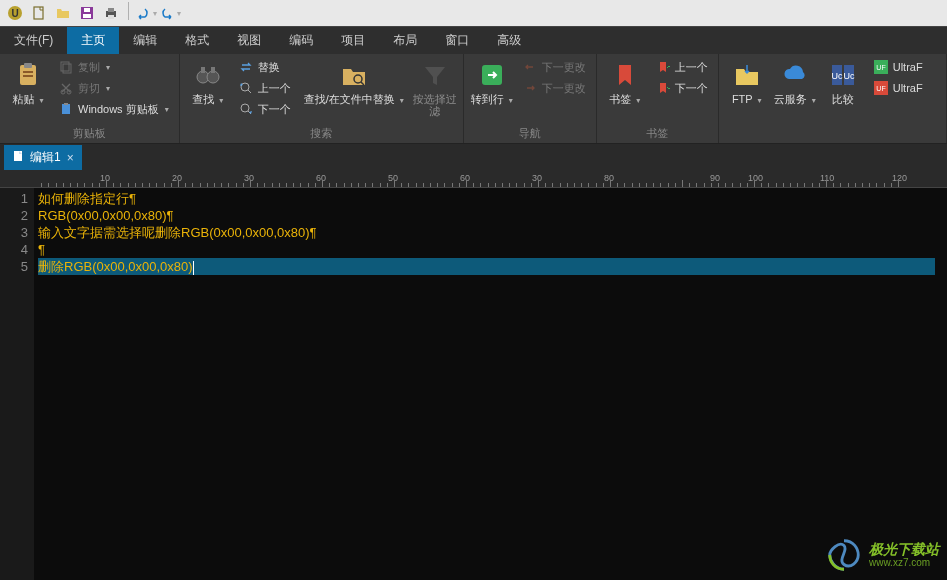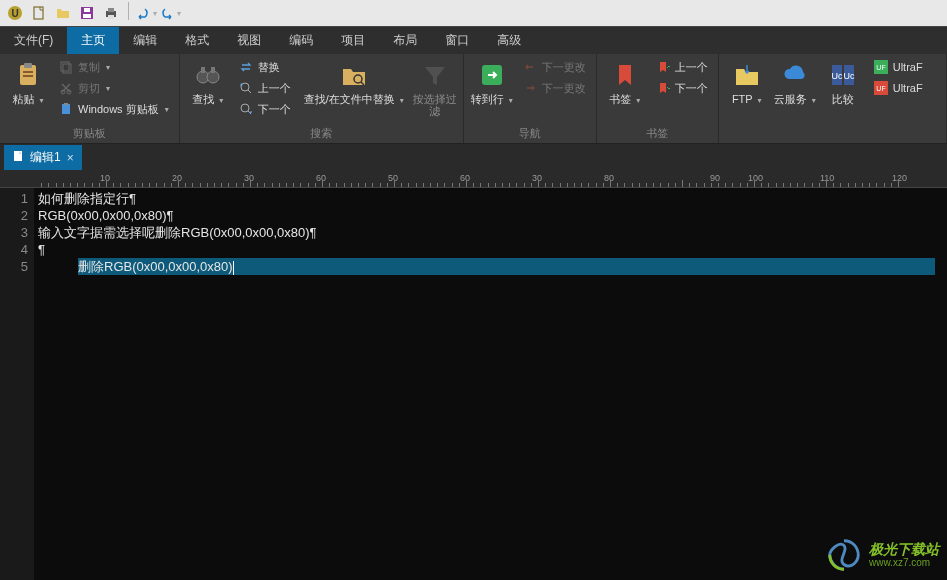--- a/index.html
+++ b/index.html
@@ -43,23 +43,23 @@
 .ruler-wrap { display: flex; background: #2a2a2a; height: 18px; border-bottom: 1px solid #444; }
 .ruler-gutter { width: 34px; }
 .ruler { flex: 1; position: relative; font-size: 9px; color: #999; overflow: hidden; }
 .ruler .tick { position: absolute; top: 3px; }
 .ruler .tick-line { position: absolute; bottom: 0; width: 1px; height: 4px; background: #777; }
 
 
 .editor { display: flex; background: #0c0c0c; height: calc(580px - 26px - 28px - 90px - 26px - 18px); font-family: Consolas, "Courier New", monospace; font-size: 13px; overflow: hidden; }
 .gutter { width: 34px; background: #1a1a1a; color: #888; text-align: right; padding: 2px 6px 0 0; }
 .gutter div { height: 17px; line-height: 17px; }
-.code { flex: 1; color: #e5e5e5; padding: 2px 12px 0 4px; position: relative; }
+.code { flex: 1; color: #eab308; padding: 2px 12px 0 4px; position: relative; }
 .code .line { height: 17px; line-height: 17px; white-space: pre; }
-.code .line.sel { background: #0d5a7a; margin-left: 40px; }
+.code .line.sel { background: #0d5a7a; }
 .cursor { display: inline-block; width: 1px; height: 14px; background: #fff; vertical-align: middle; }
 
 
 .watermark { position: absolute; right: 8px; bottom: 6px; display: flex; align-items: center; gap: 6px; opacity: 0.85; }
 .watermark .swirl { width: 38px; height: 38px; }
 .watermark .wt { display: flex; flex-direction: column; line-height: 1.1; }
 .watermark .wt1 { font-size: 14px; color: #9ae02e; font-weight: bold; font-style: italic; }
 .watermark .wt2 { font-size: 10px; color: #7ab828; }
 </style>
 </head>

